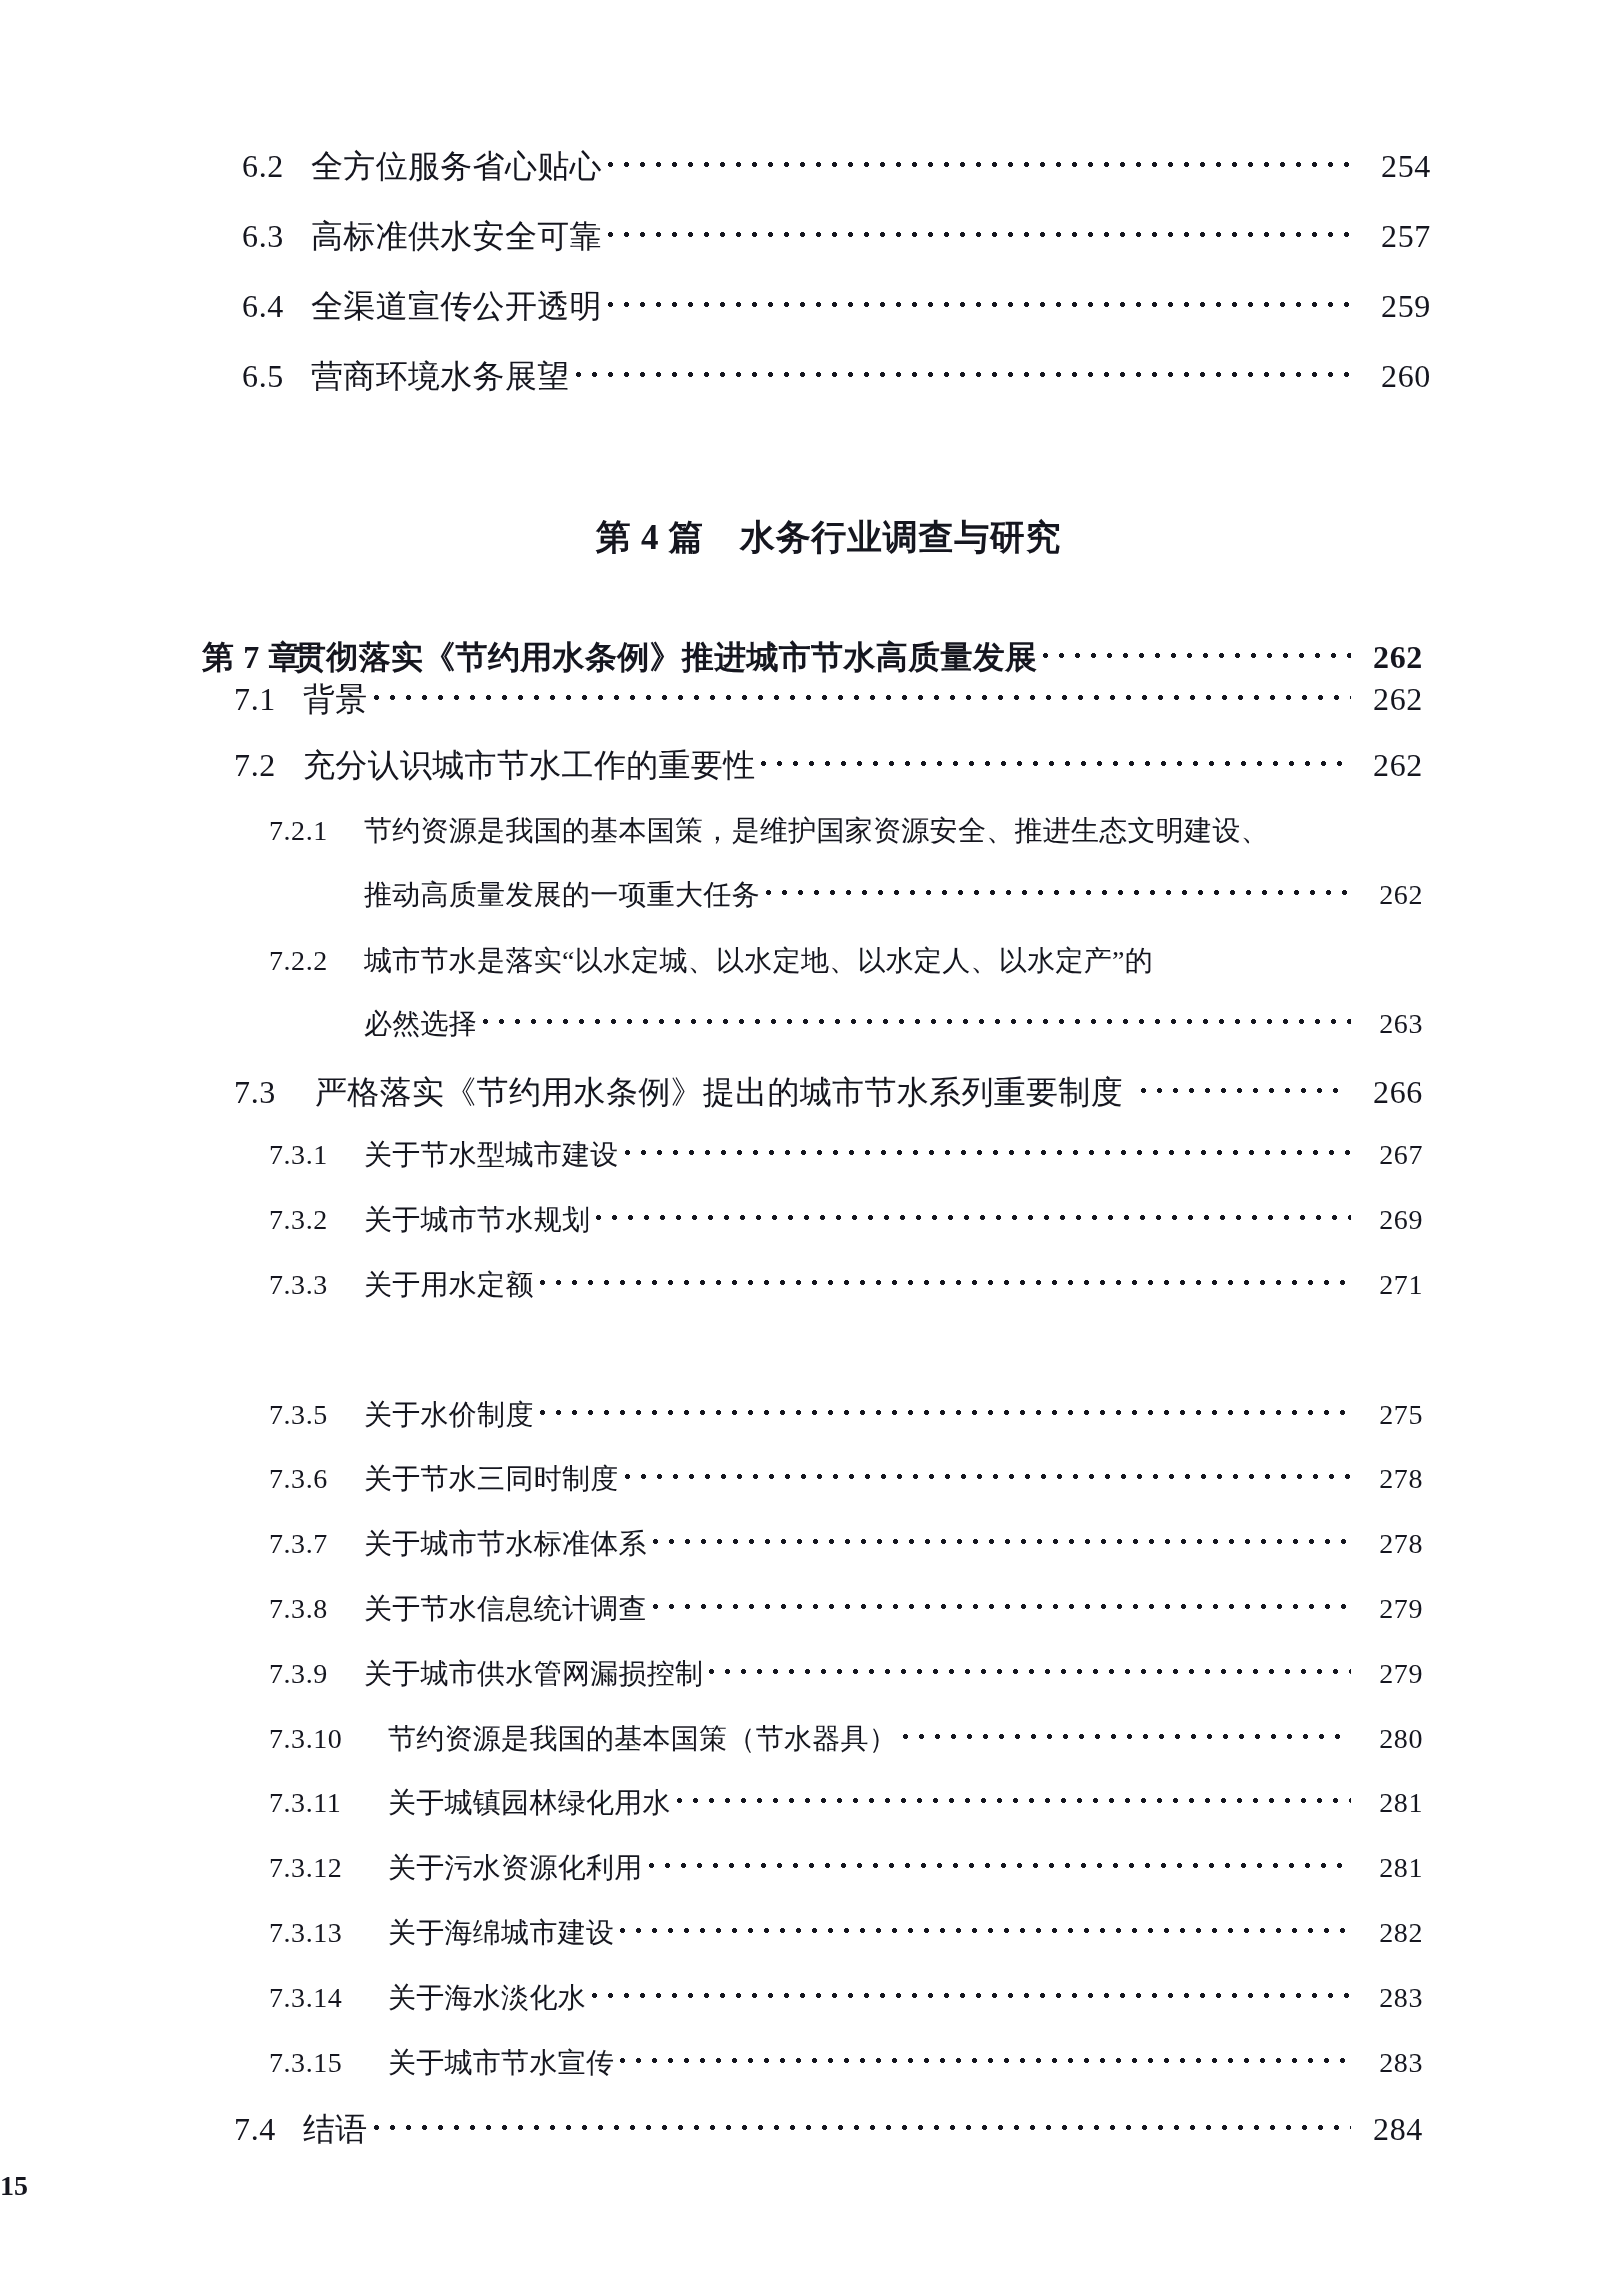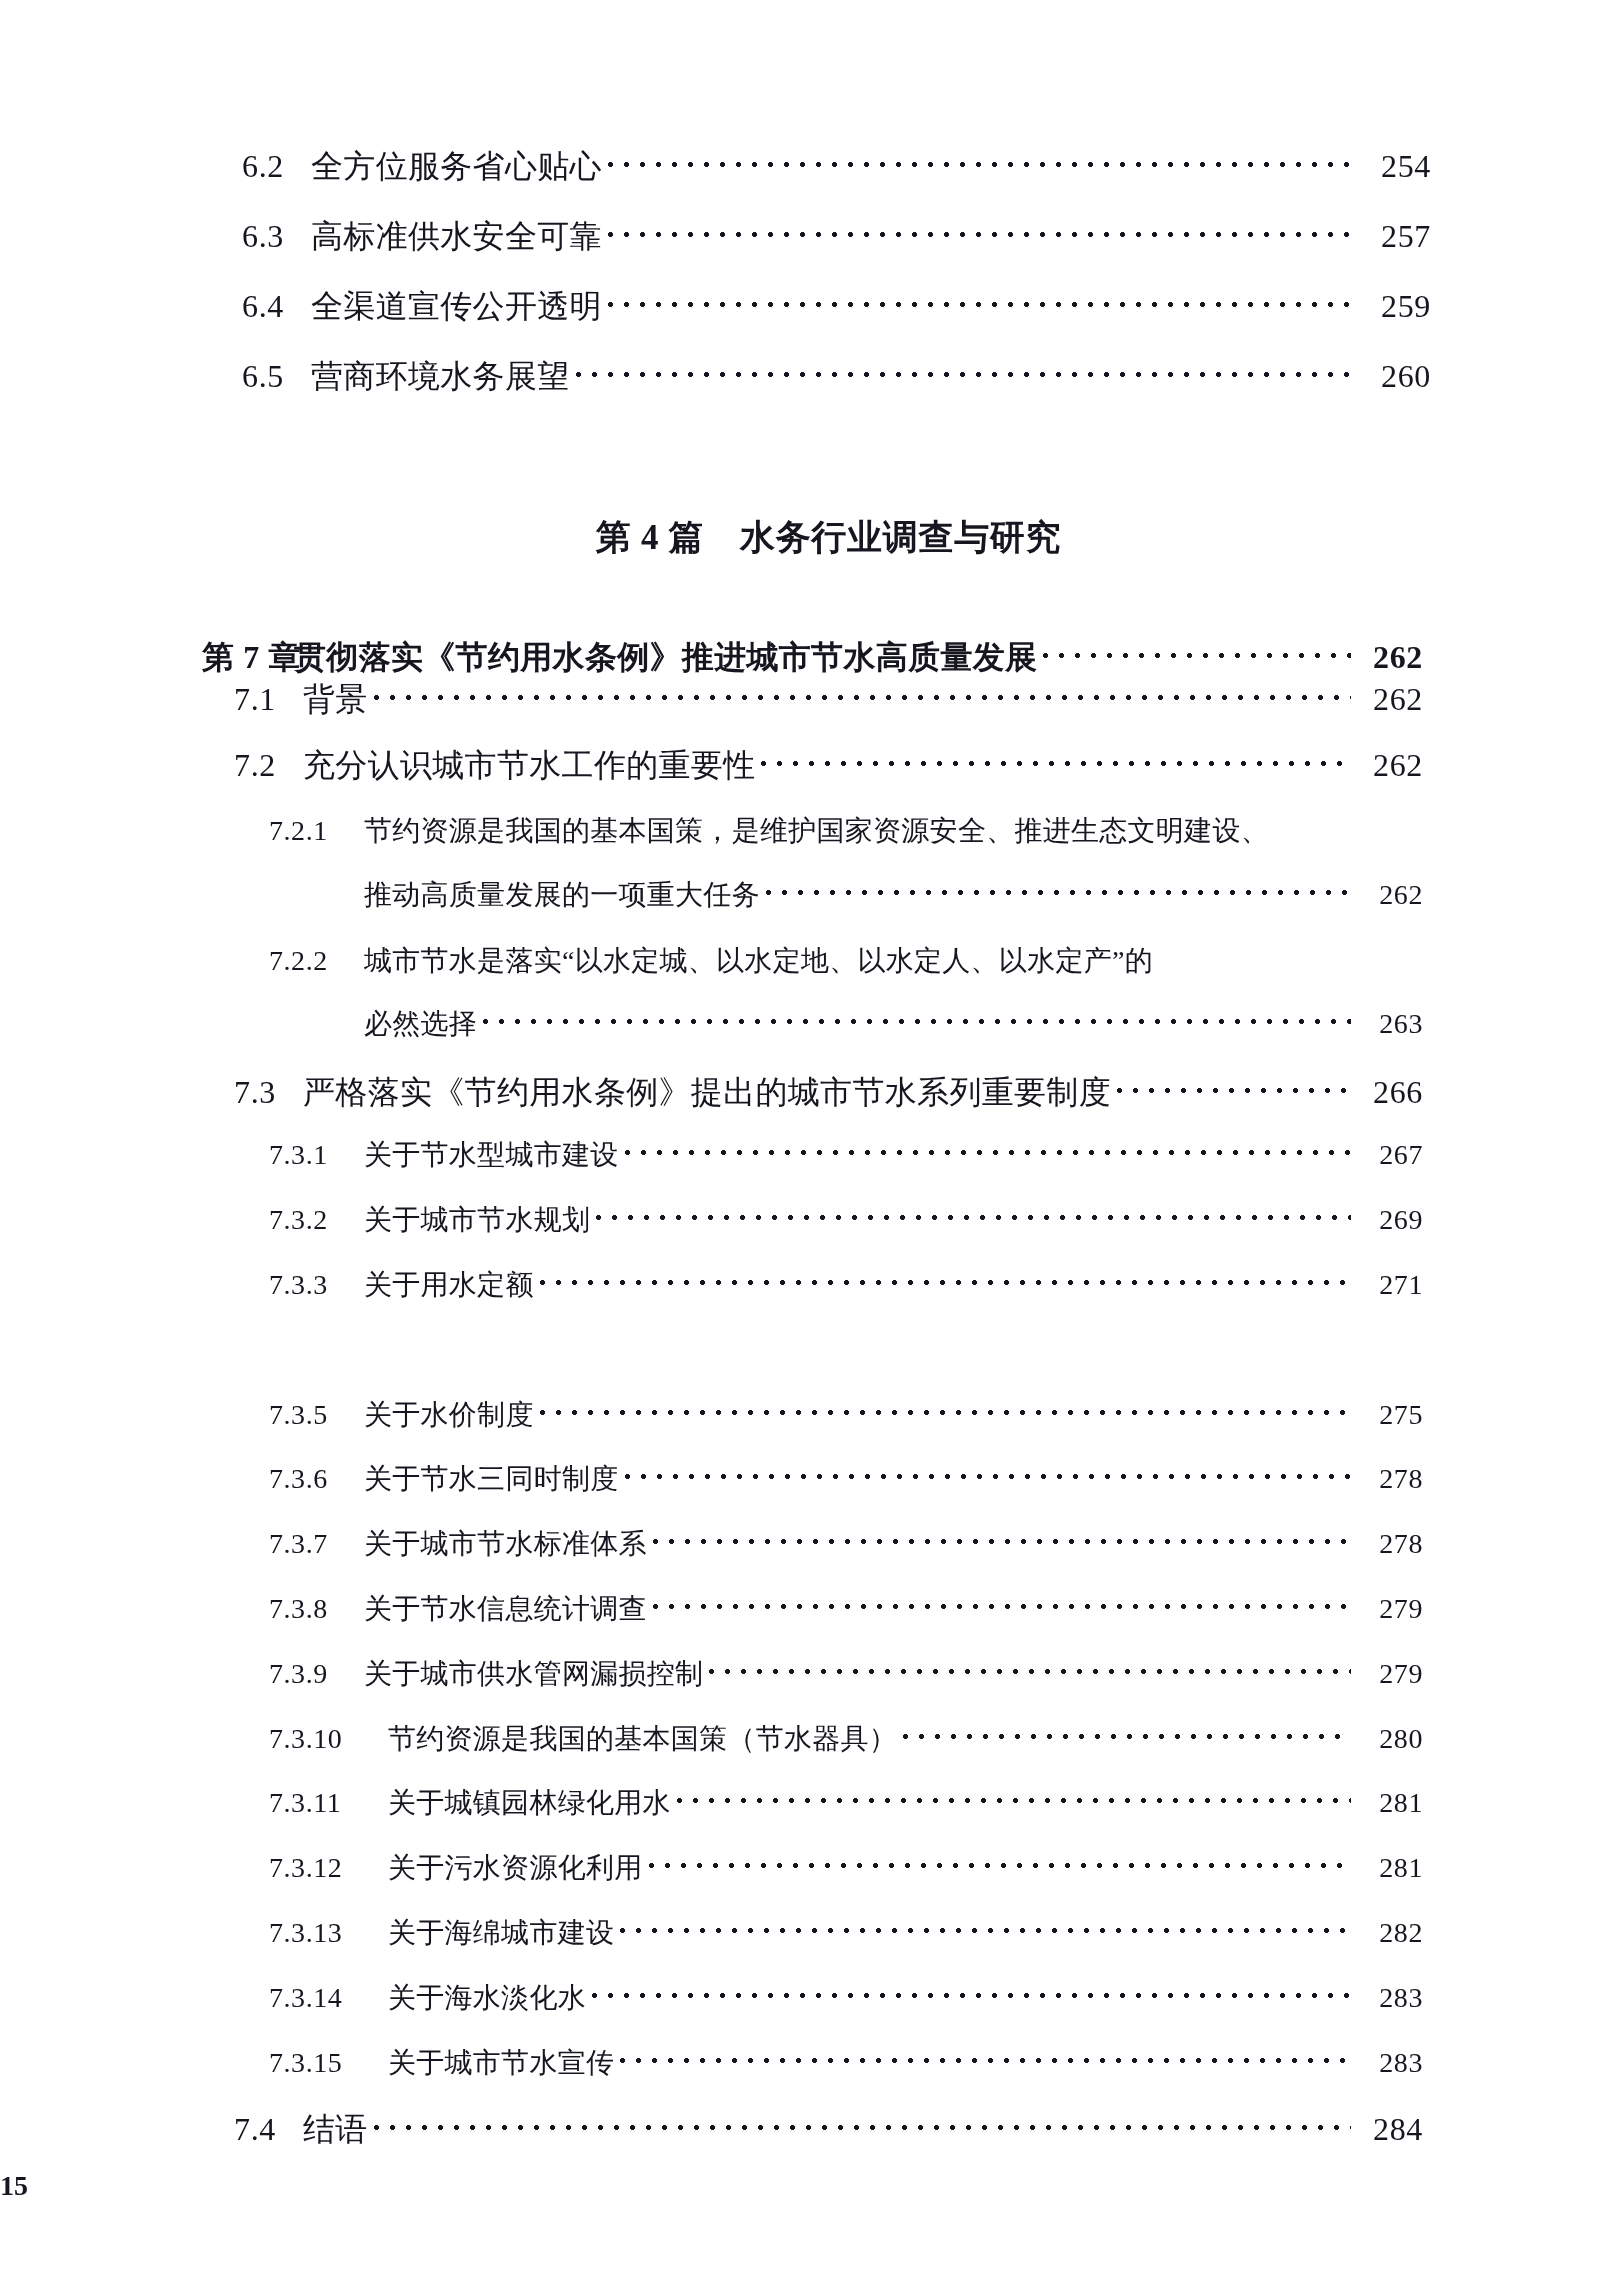--- a/index.html
+++ b/index.html
@@ -198,21 +198,21 @@
     <span class="leader"></span>
     <span class="pageno"></span>
   </div>
   <div class="toc-row lvl3 cont" style="position:absolute; top:1005px;">
     <span class="num"></span>
     <span class="title">必然选择</span>
     <span class="leader"></span>
     <span class="pageno">263</span>
   </div>
 
-  <div class="toc-row lvl2" style="position:absolute; top:1071px;">
+  <div class="toc-row lvl2" style="position:absolute; top:1071px;gap:12px;">
     <span class="num">7.3</span>
     <span class="title">严格落实《节约用水条例》提出的城市节水系列重要制度</span>
     <span class="leader"></span>
     <span class="pageno">266</span>
   </div>
 
   <div class="toc-row lvl3" style="position:absolute; top:1136px;">
     <span class="num">7.3.1</span>
     <span class="title">关于节水型城市建设</span>
     <span class="leader"></span>

